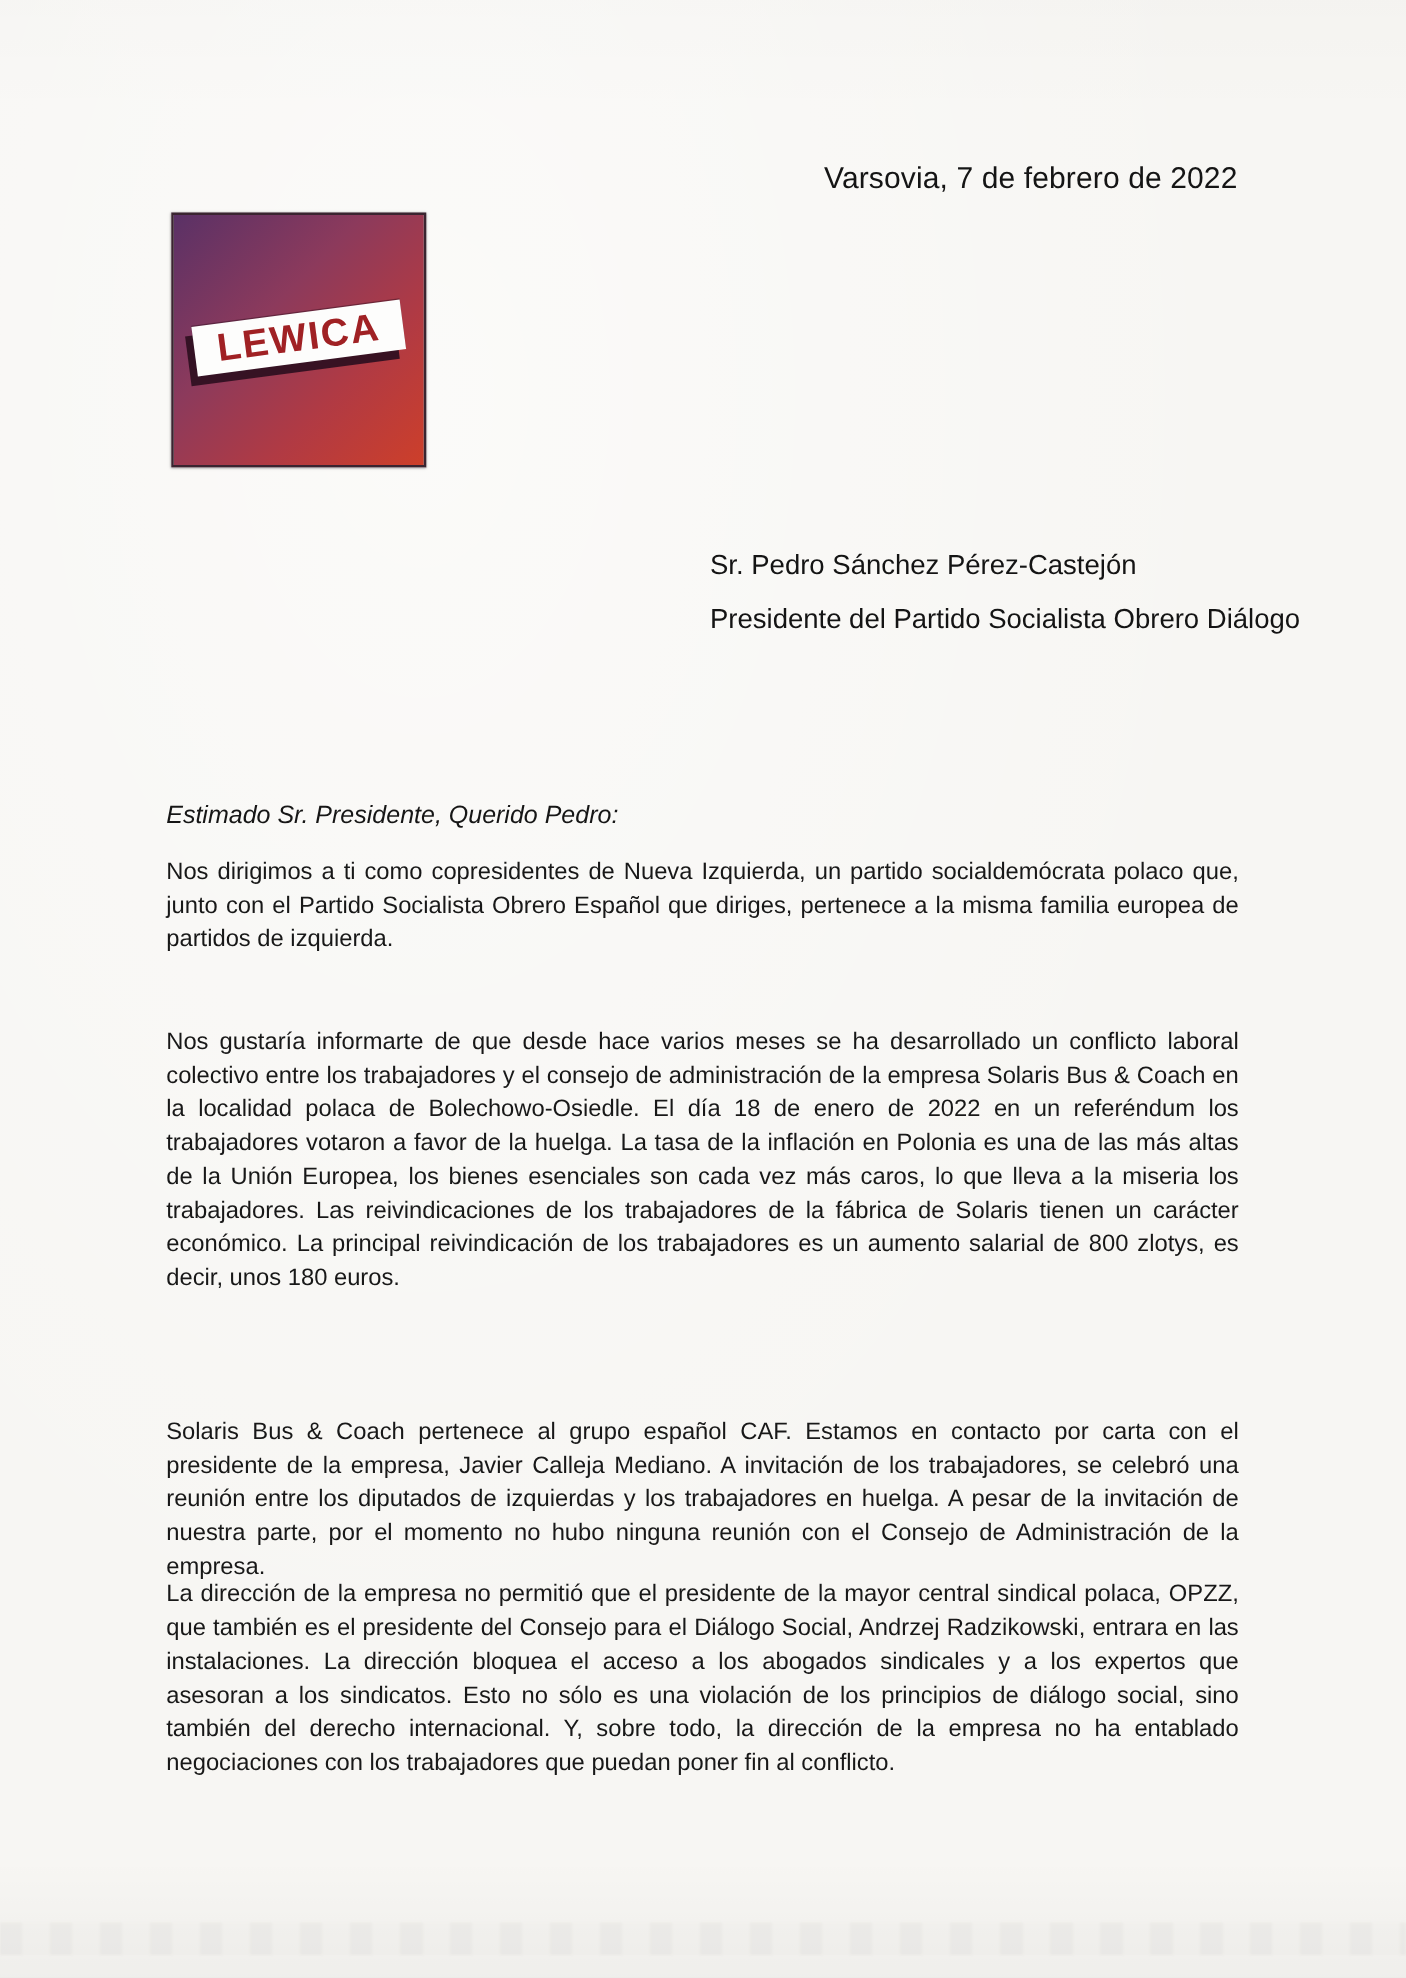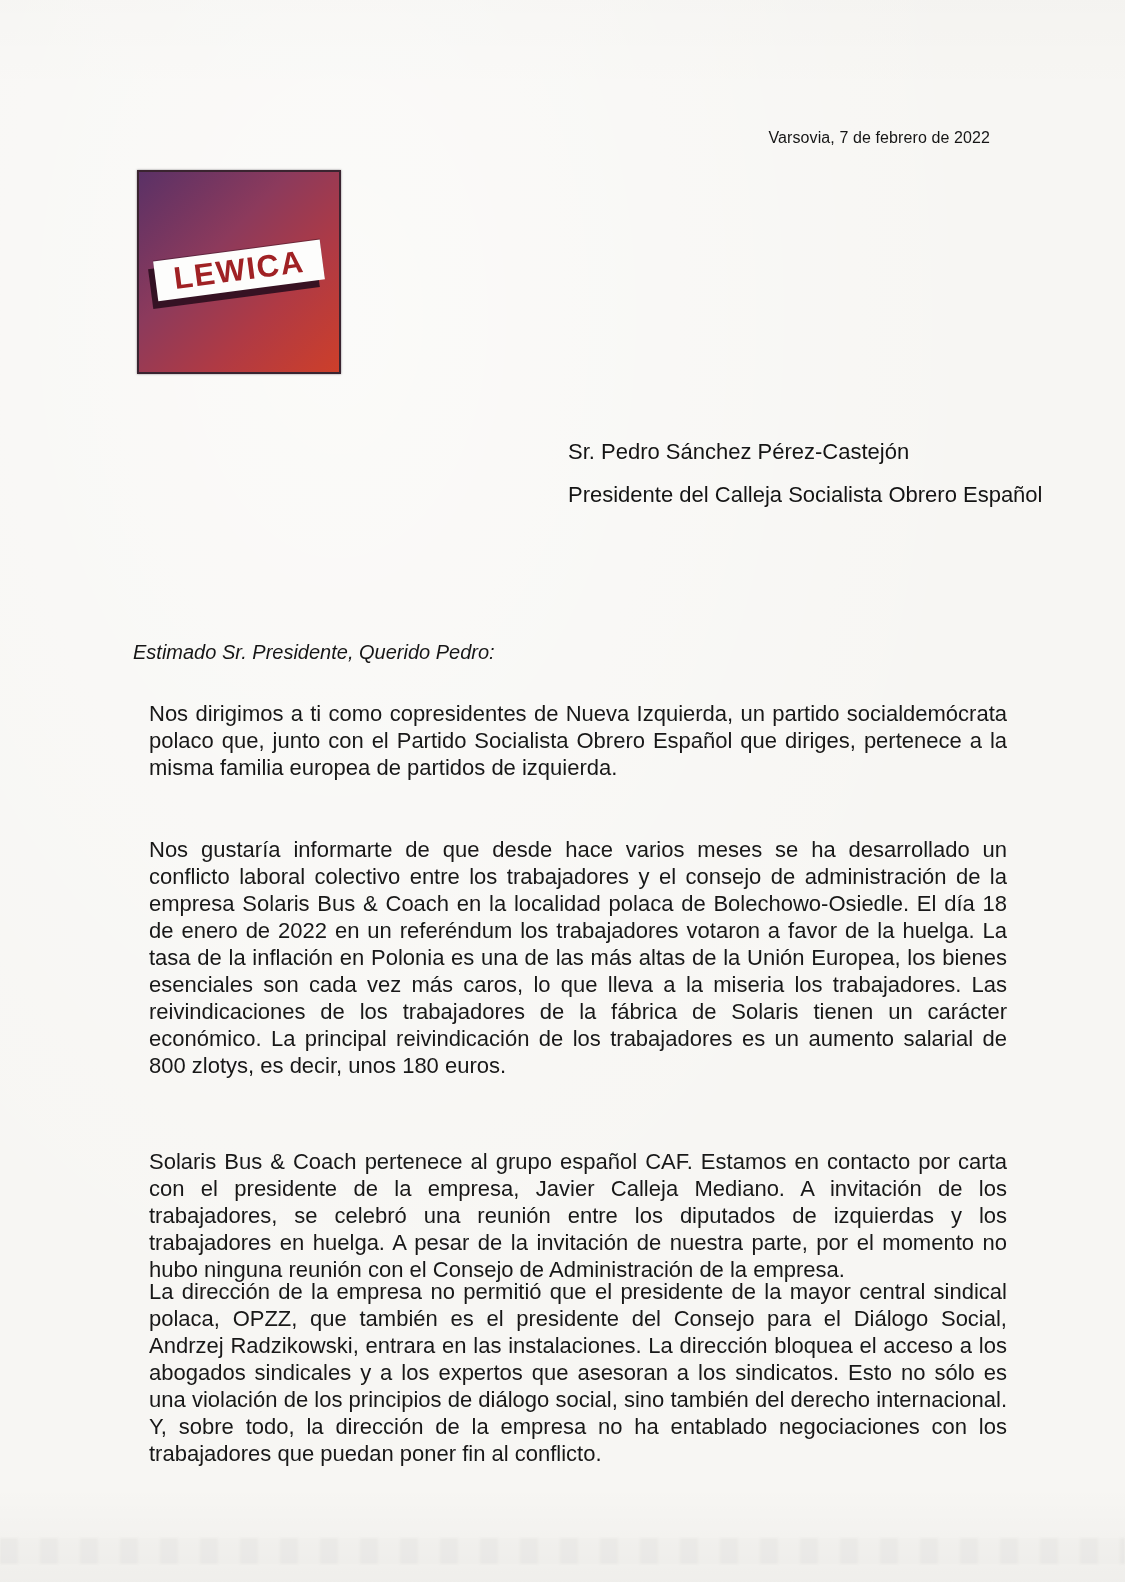--- a/index.html
+++ b/index.html
@@ -29,21 +29,21 @@
     background: repeating-linear-gradient(90deg,
       rgba(120,120,118,0.06) 0 18px,
       rgba(120,120,118,0.015) 18px 40px);
     filter: blur(1px);
   }
 
   .date-line {
     position: absolute;
     top: 129px;
     right: 135px;
-    font-size: 16px;
+    font-size: 24px;
     letter-spacing: 0.1px;
     color: #151515;
     white-space: nowrap;
   }
 
   
   .logo {
     position: absolute;
     left: 137px;
     top: 170px;
@@ -92,22 +92,22 @@
     font-size: 20px;
     font-style: italic;
     color: #161616;
     margin-top: 41px;
   }
 
   .body-para {
     position: absolute;
     left: 133px;
     width: 858px;
-    margin: 16px;
-    font-size: 22px;
+    margin: 0;
+    font-size: 19px;
     line-height: 27px;
     text-align: justify;
     text-justify: inter-word;
     color: #181818;
   }
   .p1 { top: 684px; }
   .p2 { top: 820px; }
   .p3 { top: 1132px; }
   .p4 { top: 1262px; }
 </style>
@@ -119,21 +119,21 @@
   <div class="date-line">Varsovia, 7 de febrero de 2022</div>
 
   <div class="logo">
     <div class="logo-banner">
       <span class="logo-text">LEWICA</span>
     </div>
   </div>
 
   <div class="recipient">
     <div>Sr. Pedro Sánchez Pérez-Castejón</div>
-    <div>Presidente del Calleja Socialista Obrero Español</div>
+    <div>Presidente del Partido Socialista Obrero Diálogo</div>
   </div>
 
   <div class="salutation">Estimado Sr. Presidente, Querido Pedro:</div>
 
   <p class="body-para p1">Nos dirigimos a ti como copresidentes de Nueva Izquierda, un partido socialdemócrata polaco que, junto con el Partido Socialista Obrero Español que diriges, pertenece a la misma familia europea de partidos de izquierda.</p>
 
   <p class="body-para p2">Nos gustaría informarte de que desde hace varios meses se ha desarrollado un conflicto laboral colectivo entre los trabajadores y el consejo de administración de la empresa Solaris Bus &amp; Coach en la localidad polaca de Bolechowo-Osiedle. El día 18 de enero de 2022 en un referéndum los trabajadores votaron a favor de la huelga. La tasa de la inflación en Polonia es una de las más altas de la Unión Europea, los bienes esenciales son cada vez más caros, lo que lleva a la miseria los trabajadores. Las reivindicaciones de los trabajadores de la fábrica de Solaris tienen un carácter económico. La principal reivindicación de los trabajadores es un aumento salarial de 800 zlotys, es decir, unos 180 euros.</p>
 
   <p class="body-para p3">Solaris Bus &amp; Coach pertenece al grupo español CAF. Estamos en contacto por carta con el presidente de la empresa, Javier Calleja Mediano. A invitación de los trabajadores, se celebró una reunión entre los diputados de izquierdas y los trabajadores en huelga. A pesar de la invitación de nuestra parte, por el momento no hubo ninguna reunión con el Consejo de Administración de la empresa.</p>
 

